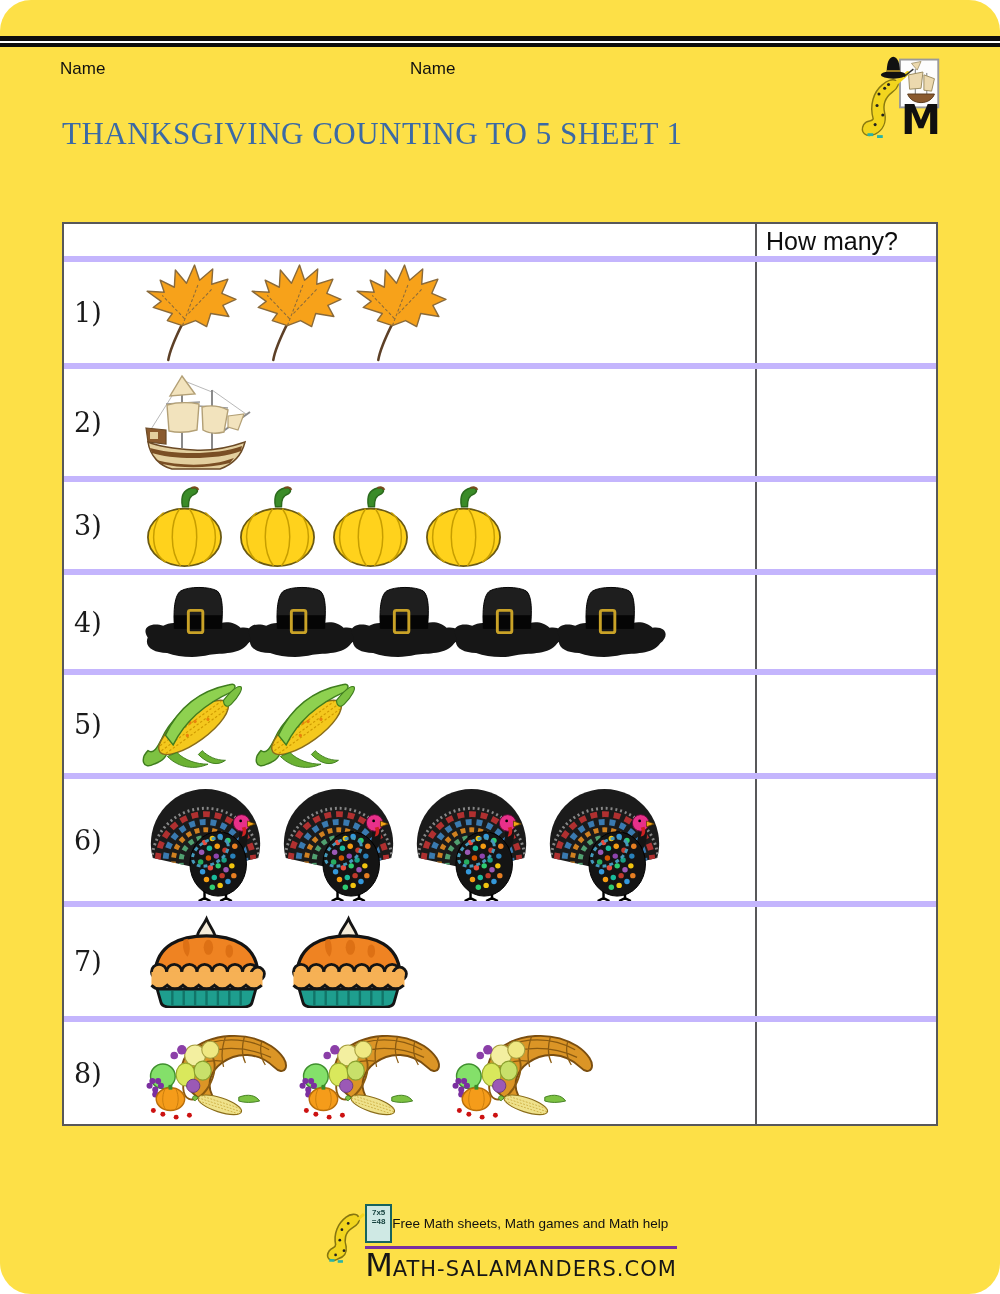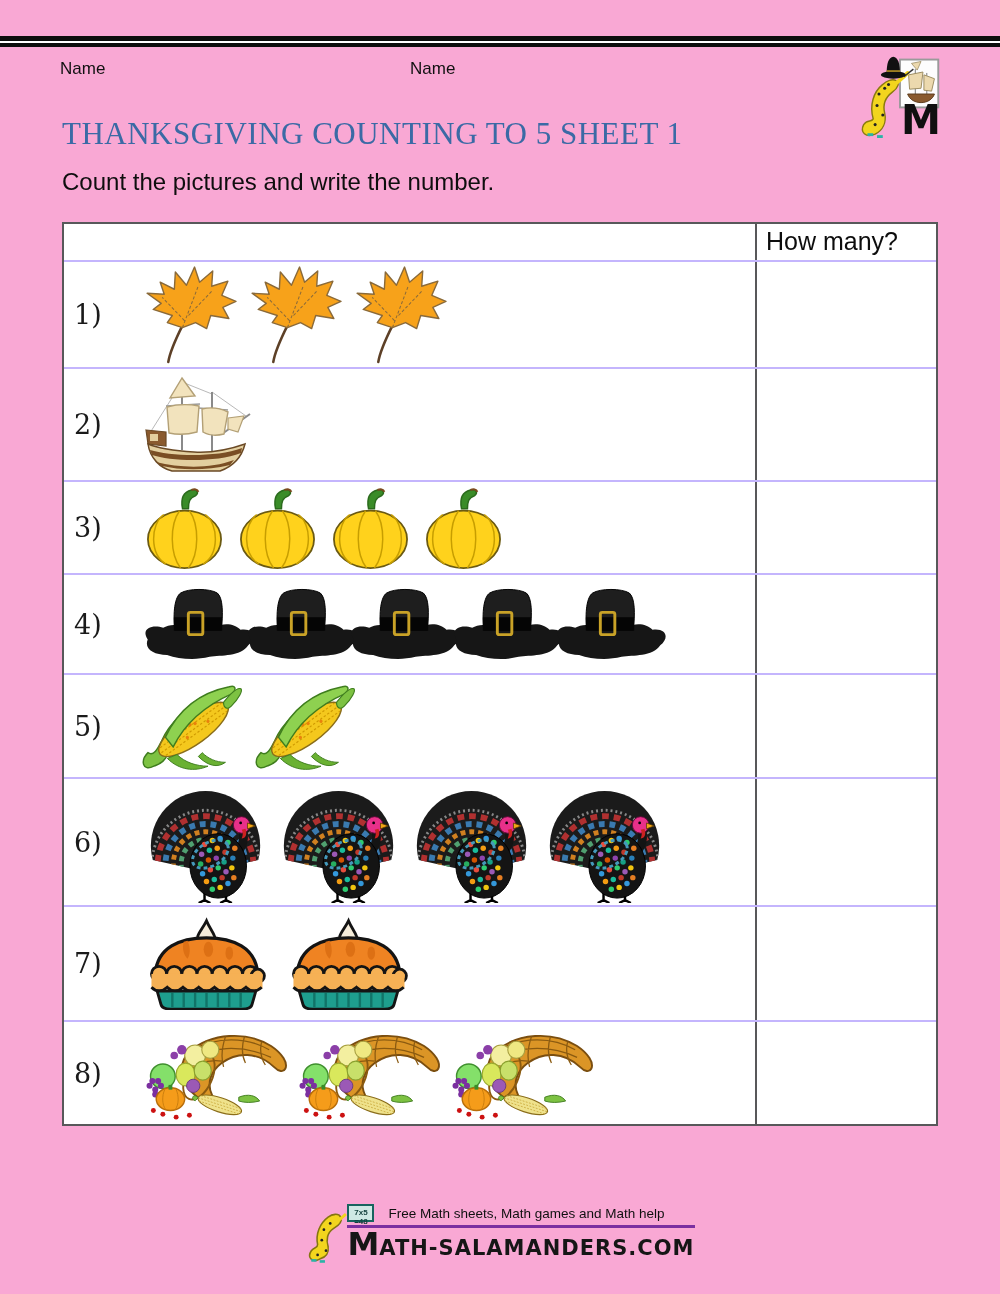--- a/index.html
+++ b/index.html
@@ -1,31 +1,31 @@
 <!DOCTYPE html>
 <html><head>
 <meta charset="utf-8">
 <style>
   html,body{margin:0;padding:0;background:#fff;}
-  .page{position:relative;width:1000px;height:1294px;background:#f9a8d4;overflow:hidden;
-        font-family:"Liberation Sans","DejaVu Sans",sans-serif;color:#111;}
+  .page{position:relative;width:1000px;height:1294px;background:#fde047;overflow:hidden;
+        font-family:"Liberation Sans","DejaVu Sans",sans-serif;color:#111;border-radius:31px;}
   
   .top-rule{position:absolute;left:0;top:36px;width:1000px;height:11px;box-sizing:border-box;
             border-top:5px solid #0d0d0d;border-bottom:4px solid #0d0d0d;background:#fff;}
   .name-label{position:absolute;left:60px;top:59px;font-size:17px;}
   .date-label{position:absolute;left:410px;top:59px;font-size:17px;}
   .logo{position:absolute;left:856px;top:50px;width:88px;height:88px;}
   .title{position:absolute;left:62px;top:116px;font-family:Liberation Serif, serif;
          font-size:31px;color:#3b6aa5;letter-spacing:.5px;white-space:nowrap;}
   .instruction{position:absolute;left:62px;top:168px;font-size:24px;color:#0e0e0e;}
 
   
   .wtable{position:absolute;left:62px;top:222px;width:876px;box-sizing:border-box;
           border:2px solid #58585a;background:#fff;}
-  .trow{display:flex;box-sizing:border-box;border-bottom:2px solid #c4b5fd;}
+  .trow{display:flex;box-sizing:border-box;border-bottom:6px solid #c4b5fd;}
   .trow:last-child{border-bottom:none;}
   .cell-pics{flex:0 0 691px;display:flex;align-items:center;box-sizing:border-box;overflow:hidden;}
   .cell-answer{flex:1;border-left:2px solid #58585a;box-sizing:border-box;}
   .hdr{height:38px;}
   .hdr .cell-answer{font-size:25px;line-height:34px;padding-left:9px;color:#0d0d0d;}
   .row-1{height:107px}.row-2{height:113px}.row-3{height:93px}.row-4{height:100px}
   .row-5{height:104px}.row-6{height:128px}.row-7{height:115px}.row-8{height:102px}
   .rownum{flex:0 0 56px;padding-left:10px;font-family:"DejaVu Serif","Liberation Serif",serif;
           font-size:27px;color:#1a1a1a;}
   .pics{display:flex;align-items:center;margin-left:10px;}
@@ -38,26 +38,26 @@
   .pic-turkey{width:132px;height:121px;margin-right:1px}
   .pic-pie{width:133px;height:93px;margin-right:9px}
   .pic-cornucopia{width:152px;height:93px;margin-right:1px}
 
   
   .footer{position:absolute;left:0;top:1204px;width:1000px;display:flex;justify-content:center;}
   .footer-inner{display:flex;align-items:flex-start;}
   .f-sala{width:42px;height:56px;margin-top:4px;}
   .f-col{display:flex;flex-direction:column;}
   .f-top{display:flex;align-items:center;}
-  .board{width:27px;height:18px;background:#cfe9e4;border:2px solid #17645e;color:#123f3b;
+  .board{width:27px;height:39px;background:#cfe9e4;border:2px solid #17645e;color:#123f3b;
          font-size:8px;font-weight:bold;line-height:9px;text-align:center;box-sizing:border-box;
-         padding-top:2px;margin-right:14px;}
+         padding-top:2px;margin-right:0;}
   .tagline{font-size:13.5px;font-weight:normal;color:#101010;}
   .p-rule{height:3px;background:#7b2fa0;margin:3px 0 1px 0;}
-  .wordmark{font-weight:bold;color:#161616;letter-spacing:1px;font-size:21px;line-height:30px;
+  .wordmark{font-weight:normal;color:#161616;letter-spacing:1px;font-size:21px;line-height:30px;
             font-family:"DejaVu Sans","Liberation Sans",sans-serif;white-space:nowrap;}
   .wm-m{font-size:32px;letter-spacing:0;}
 </style>
 </head>
 <body>
 
 <svg width="0" height="0" style="position:absolute" aria-hidden="true">
   <defs>
 
     <symbol id="sym-leaf" viewBox="0 0 100 98">
@@ -256,21 +256,20 @@
         <rect x="22" y="89" width="6" height="3" fill="#2ab3a6"></rect>
     </g>
     <g>
       <ellipse cx="39" cy="26" rx="13" ry="4" fill="#111"></ellipse>
       <path d="M32,26 C32,13 34,8 39,7 C44,8 46,13 46,26 Z" fill="#111"></path>
       <line x1="32" y1="22" x2="46" y2="22" stroke="#c9a227" stroke-width="1.5"></line>
     </g>
   </svg>
 
   <div class="title">THANKSGIVING COUNTING TO 5 SHEET 1</div>
-  <div class="instruction">Count the pictures and write the number.</div>
 
   <div class="wtable">
     <div class="trow hdr">
       <div class="cell-pics"></div>
       <div class="cell-answer">How many?</div>
     </div>
     <div>
     <div class="trow row-1">
       <div class="cell-pics">
         <span class="rownum">1)</span>

